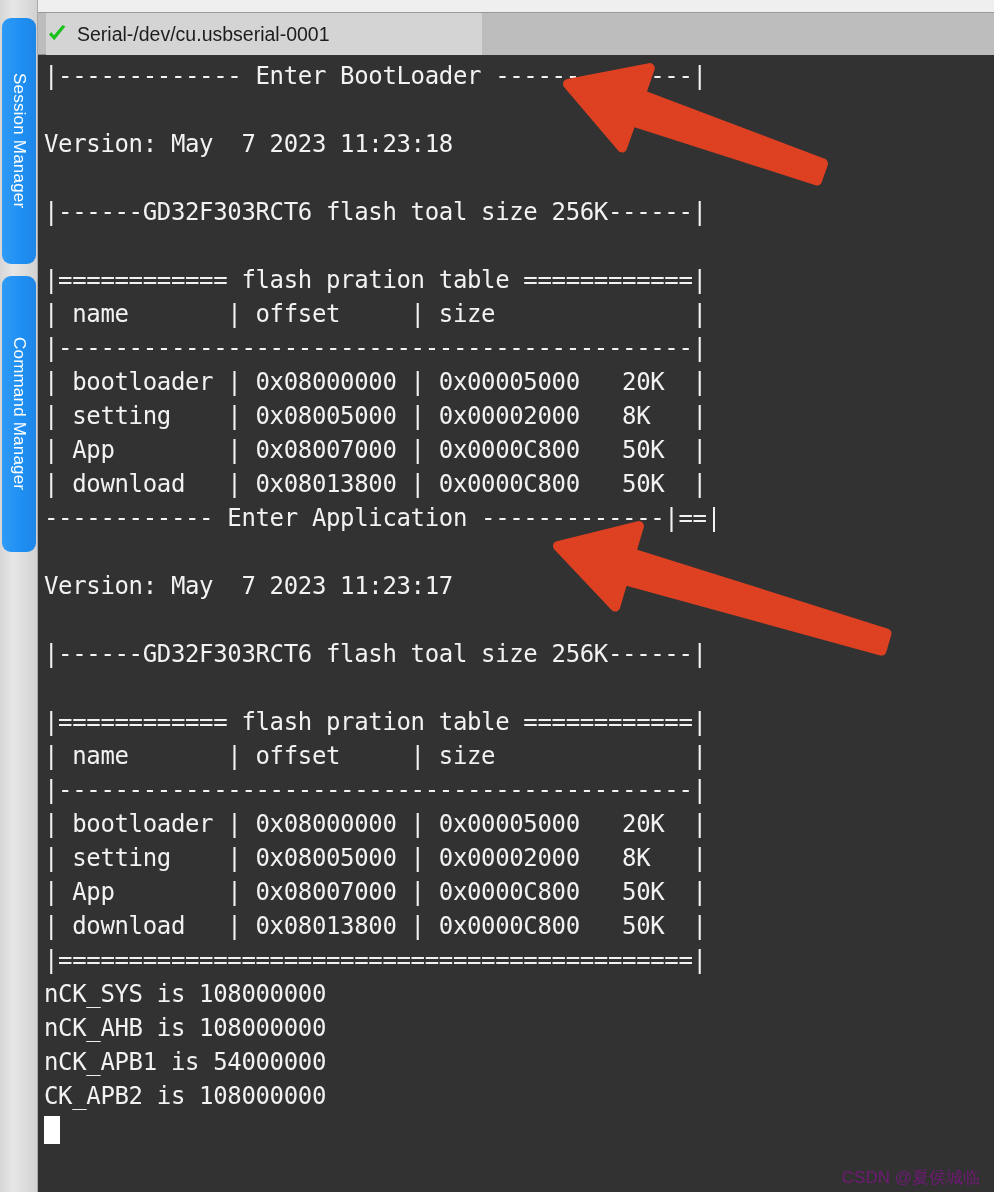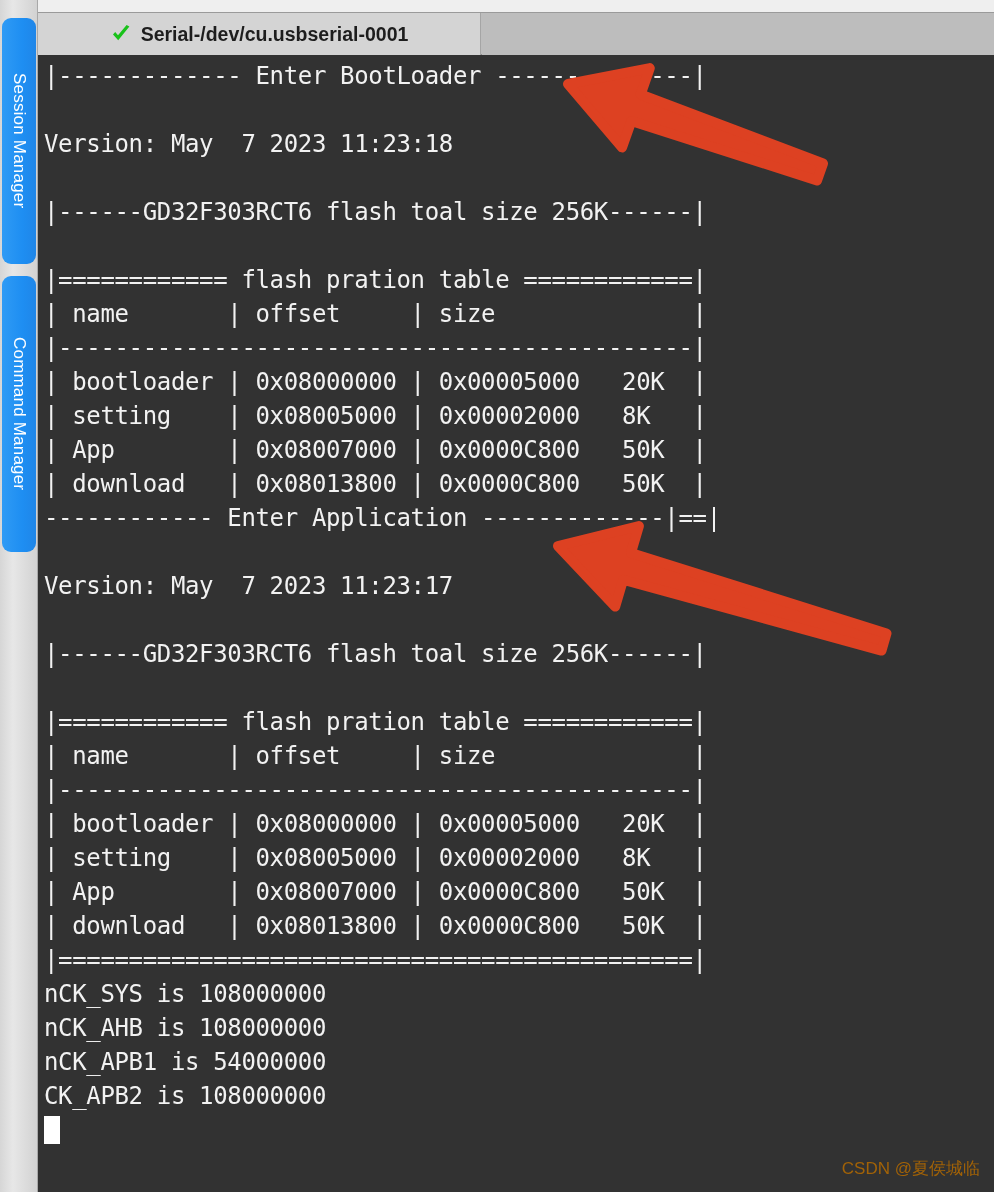--- a/index.html
+++ b/index.html
@@ -65,32 +65,30 @@
     top: 12px;
     width: 956px;
     height: 43px;
     background: #bdbdbd;
     border-top: 1px solid #9a9a9a;
     border-bottom: 1px solid #8d8d8d;
     box-sizing: border-box;
   }
   #terminal-tab {
     position: absolute;
-    left: 0px;
+    left: 8px;
     top: 0px;
     width: 443px;
     height: 42px;
     background: #d4d4d4;
     border-right: 1px solid #a5a5a5;
     box-sizing: border-box;
     display: flex;
     align-items: center;
-    justify-content: center;
     cursor: pointer;
-    font-weight: bold;
   }
   #terminal-tab .tab-check {
     display: inline-block;
     width: 22px;
     height: 22px;
     margin-right: 9px;
     flex: 0 0 auto;
   }
   #terminal-tab .tab-label {
     font-size: 19.5px;
@@ -146,24 +144,24 @@
     top: 0;
     width: 994px;
     height: 1192px;
     pointer-events: none;
   }
 
   
   #watermark {
     position: absolute;
     right: 14px;
-    bottom: 12px;
+    bottom: 3px;
     font-family: "Liberation Sans", sans-serif;
     font-size: 17px;
-    color: #a16207;
+    color: #701a75;
     white-space: nowrap;
   }
 </style>
 </head>
 <body>
 
 <div id="app">
 
   <div id="side-rail">
     <div class="rail-tab" id="rail-tab-session">

